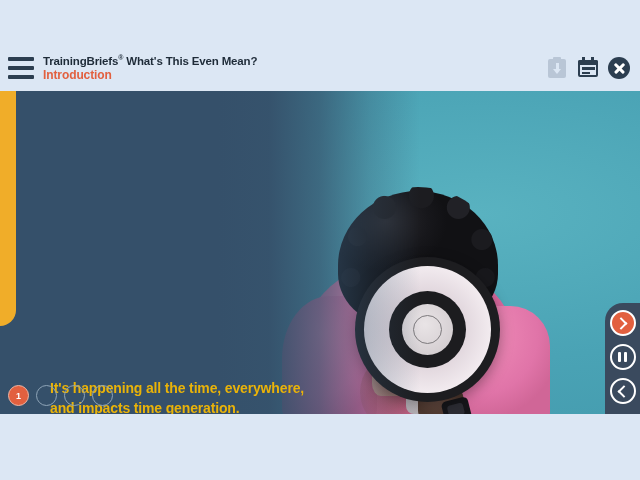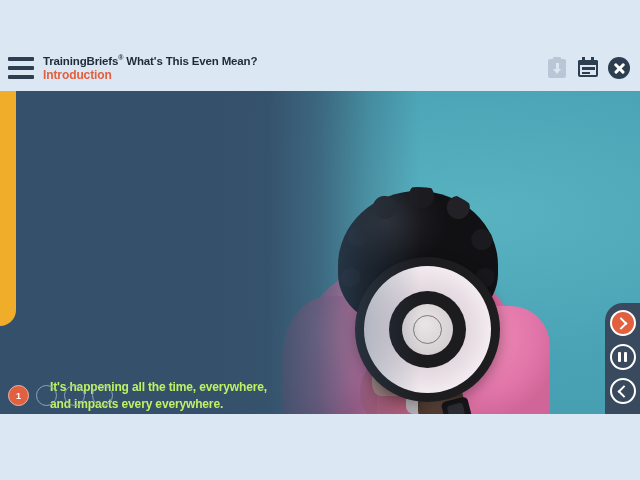--- a/index.html
+++ b/index.html
@@ -386,22 +386,22 @@
     background: #f0ad29;
     border-radius: 0 0 16px 16px;
   }
 
   
   #slide-caption {
     position: absolute;
     left: 50px;
     top: 288px;
     width: 290px;
-    color: #bef264;
-    font-size: 12px;
+    color: #eab308;
+    font-size: 14px;
     font-weight: bold;
     line-height: 1.42;
     letter-spacing: -0.15px;
   }
 
   
   #pagination {
     position: absolute;
     left: 8px;
     bottom: 8px;
@@ -542,21 +542,21 @@
       <div class="megaphone-hub-ring"></div>
     </div>
   </div>
 
   <div id="slide-overlay"></div>
 
   <div id="accent-bar"></div>
 
   <div id="slide-caption">
     <div>It's happening all the time, everywhere,</div>
-    <div>and impacts every everywhere.</div>
+    <div>and impacts time generation.</div>
   </div>
 
   <div id="pagination">
     <div class="page-dot active">1</div>
     <div class="page-dot"></div>
     <div class="page-dot"></div>
     <div class="page-dot"></div>
   </div>
 
   <div id="control-rail">

